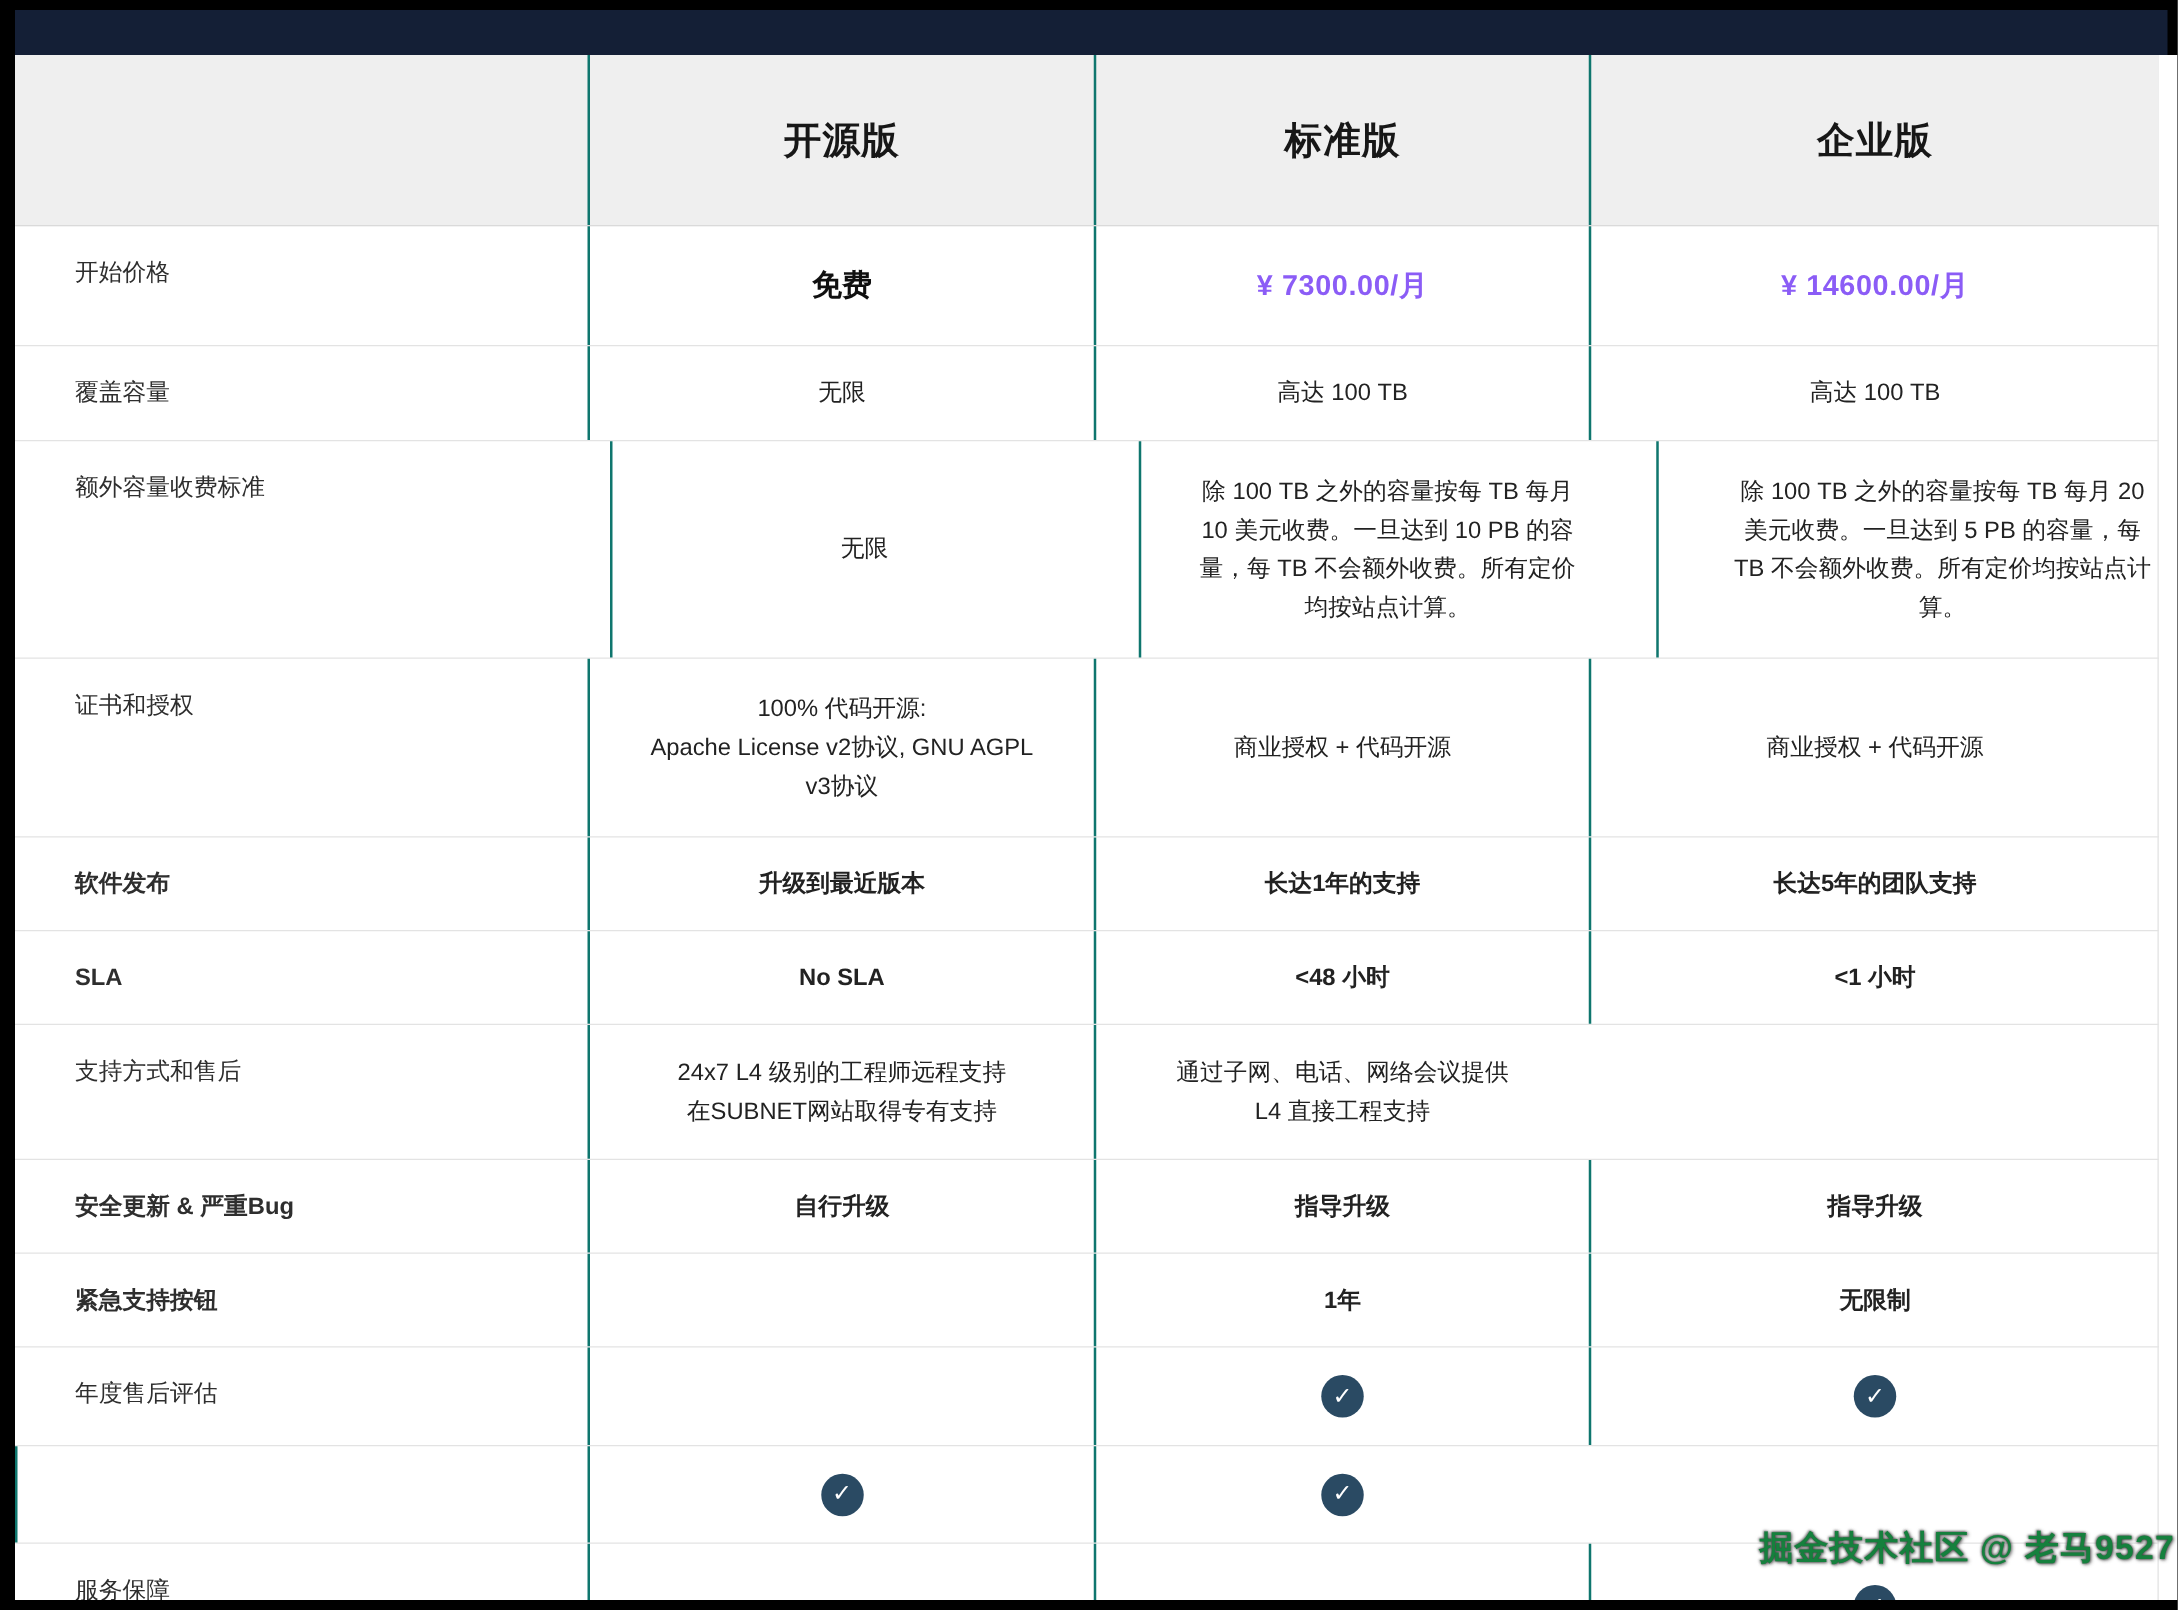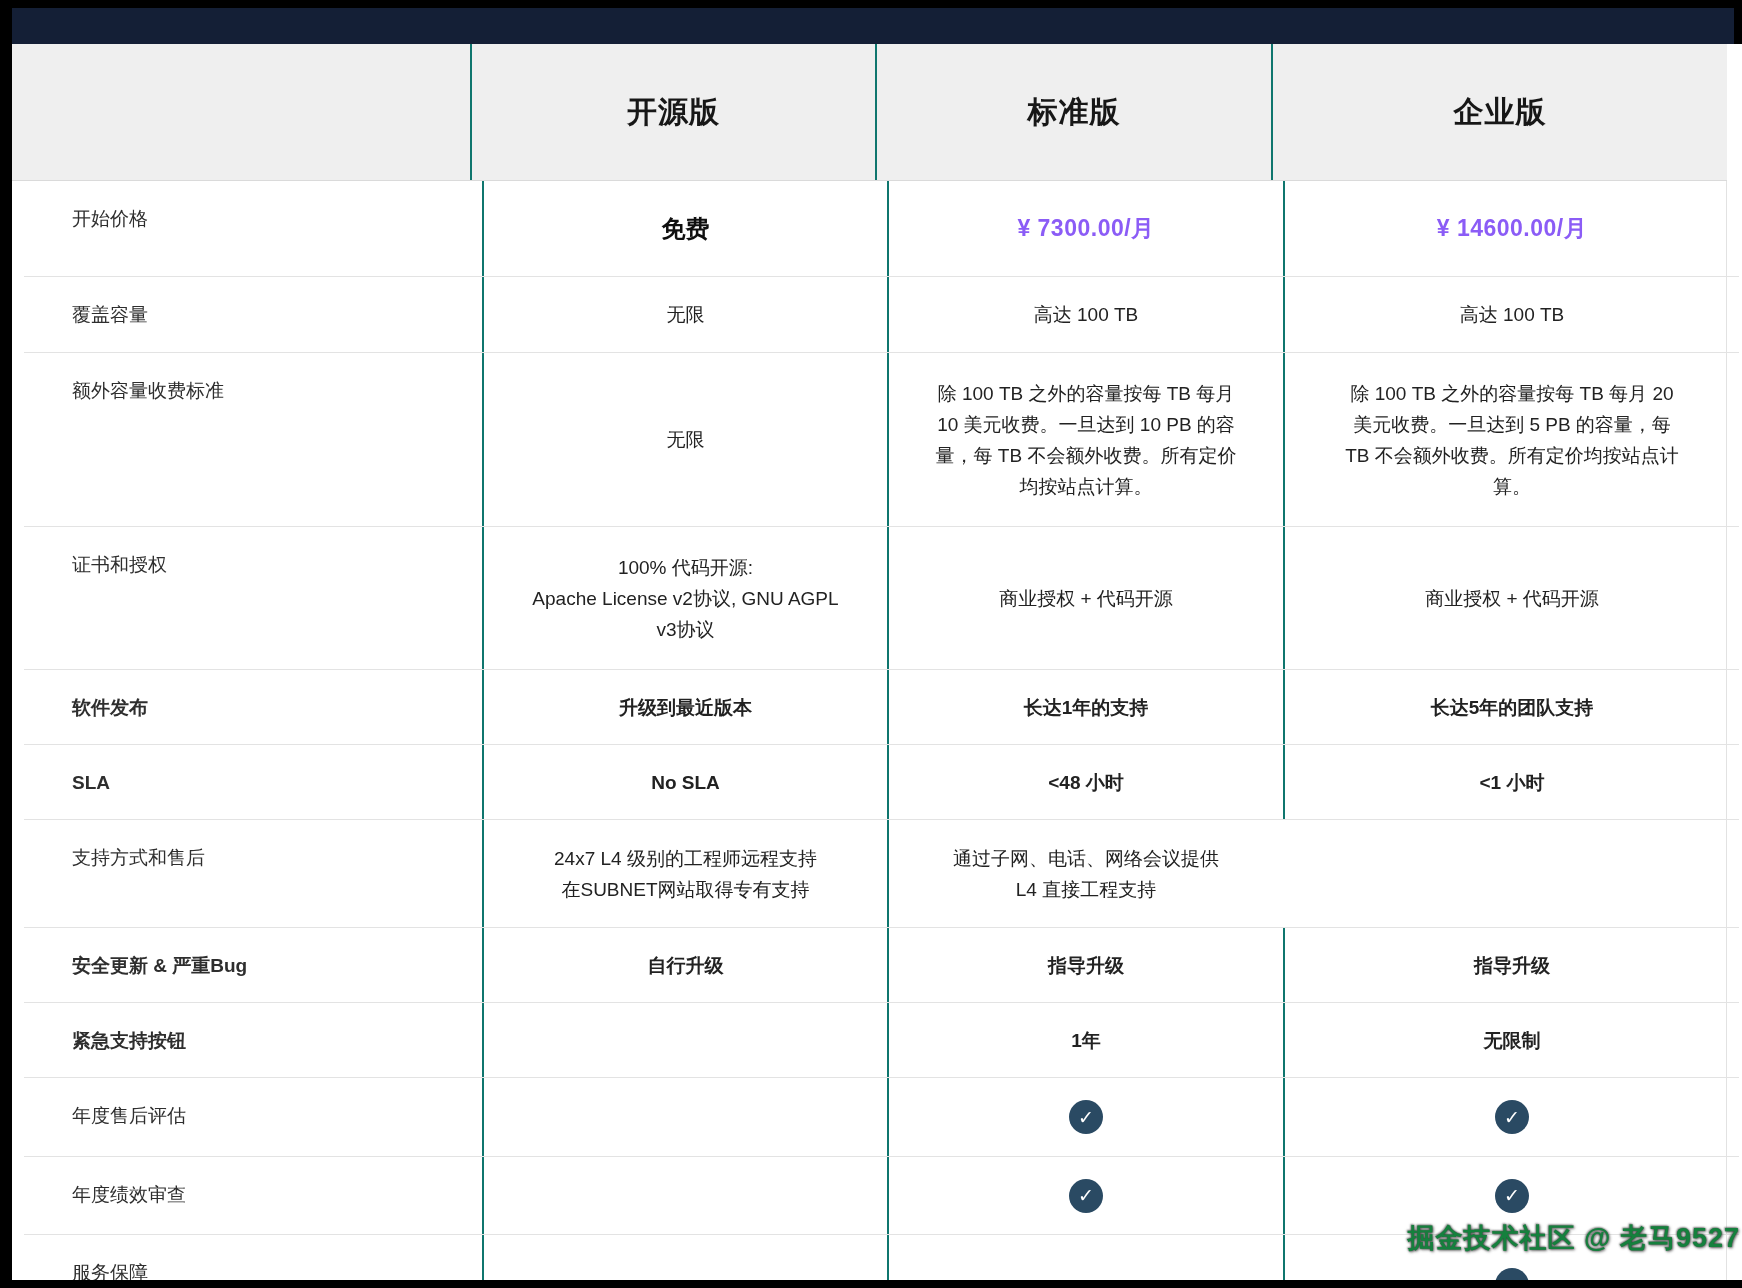--- a/index.html
+++ b/index.html
@@ -13,22 +13,22 @@
            background:#ffffff; overflow:hidden; }
 
   .ctable { width:1715px; border-right:1px solid #e2e2e2; }
 
   .grid-row { display:grid; grid-template-columns:458px 405px 396px 456px; width:1715px; }
 
   .hdr-row { height:137px; background:#efefef; border-bottom:1px solid #dadada; }
   .hdr-cell { display:flex; align-items:center; justify-content:center;
               font-size:30px; font-weight:bold; color:#171717; letter-spacing:1px; }
 
-  .row { border-bottom:1px solid #e3e3e3;margin-left:12px; }
-  .h-price { height:96px; }  .h-cap { height:76px; }   .h-extra { height:174px; }
+  .row { border-bottom:1px solid #e3e3e3; }
+  .h-price { height:96px; }  .h-cap { height:76px; }   .h-extra { height:174px;gap:18px; }
   .h-cert  { height:143px; } .h-s75 { height:75px;font-weight:bold; }   .h-support { height:108px; }
   .h-check1 { height:79px; } .h-check2 { height:78px; } .h-last { height:100px; border-bottom:none; }
 
   .cell-border { border-left:2px solid #0f766e; }
 
   .label-cell { padding:24px 20px 0 48px; font-size:19px; color:#2e2e2e; line-height:27px; }
 
   .val { display:flex; align-items:center; justify-content:center; text-align:center;
          font-size:19px; line-height:31px; color:#222; padding:0 40px; white-space:pre-line; }
   .pad-wide { padding:0 42px; }
@@ -130,21 +130,20 @@
       <div class="val cell-border"></div>
       <div class="val cell-border">
         <span class="check-circle"><span>✓</span></span>
       </div>
       <div class="val cell-border">
         <span class="check-circle"><span>✓</span></span>
       </div>
     </div>
 
     <div class="grid-row row h-check2">
-      <div class="label-cell">年度绩效审查</div>
       <div class="val cell-border"></div>
       <div class="val cell-border">
         <span class="check-circle"><span>✓</span></span>
       </div>
       <div class="val cell-border">
         <span class="check-circle"><span>✓</span></span>
       </div>
     </div>
 
     <div class="grid-row row h-last">

